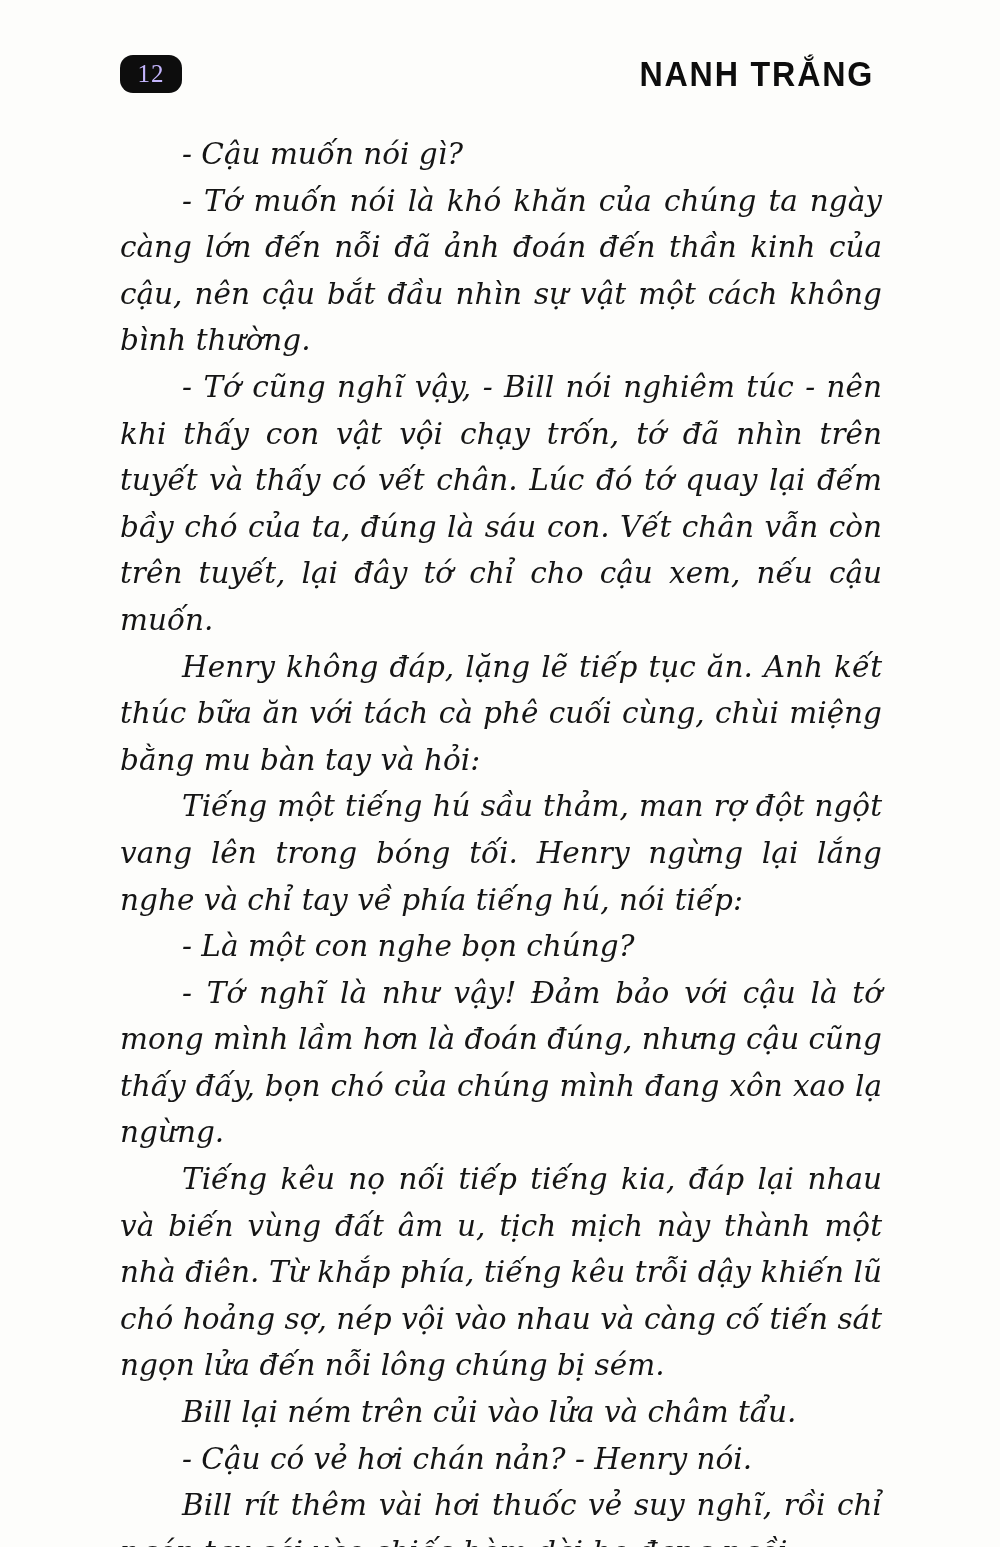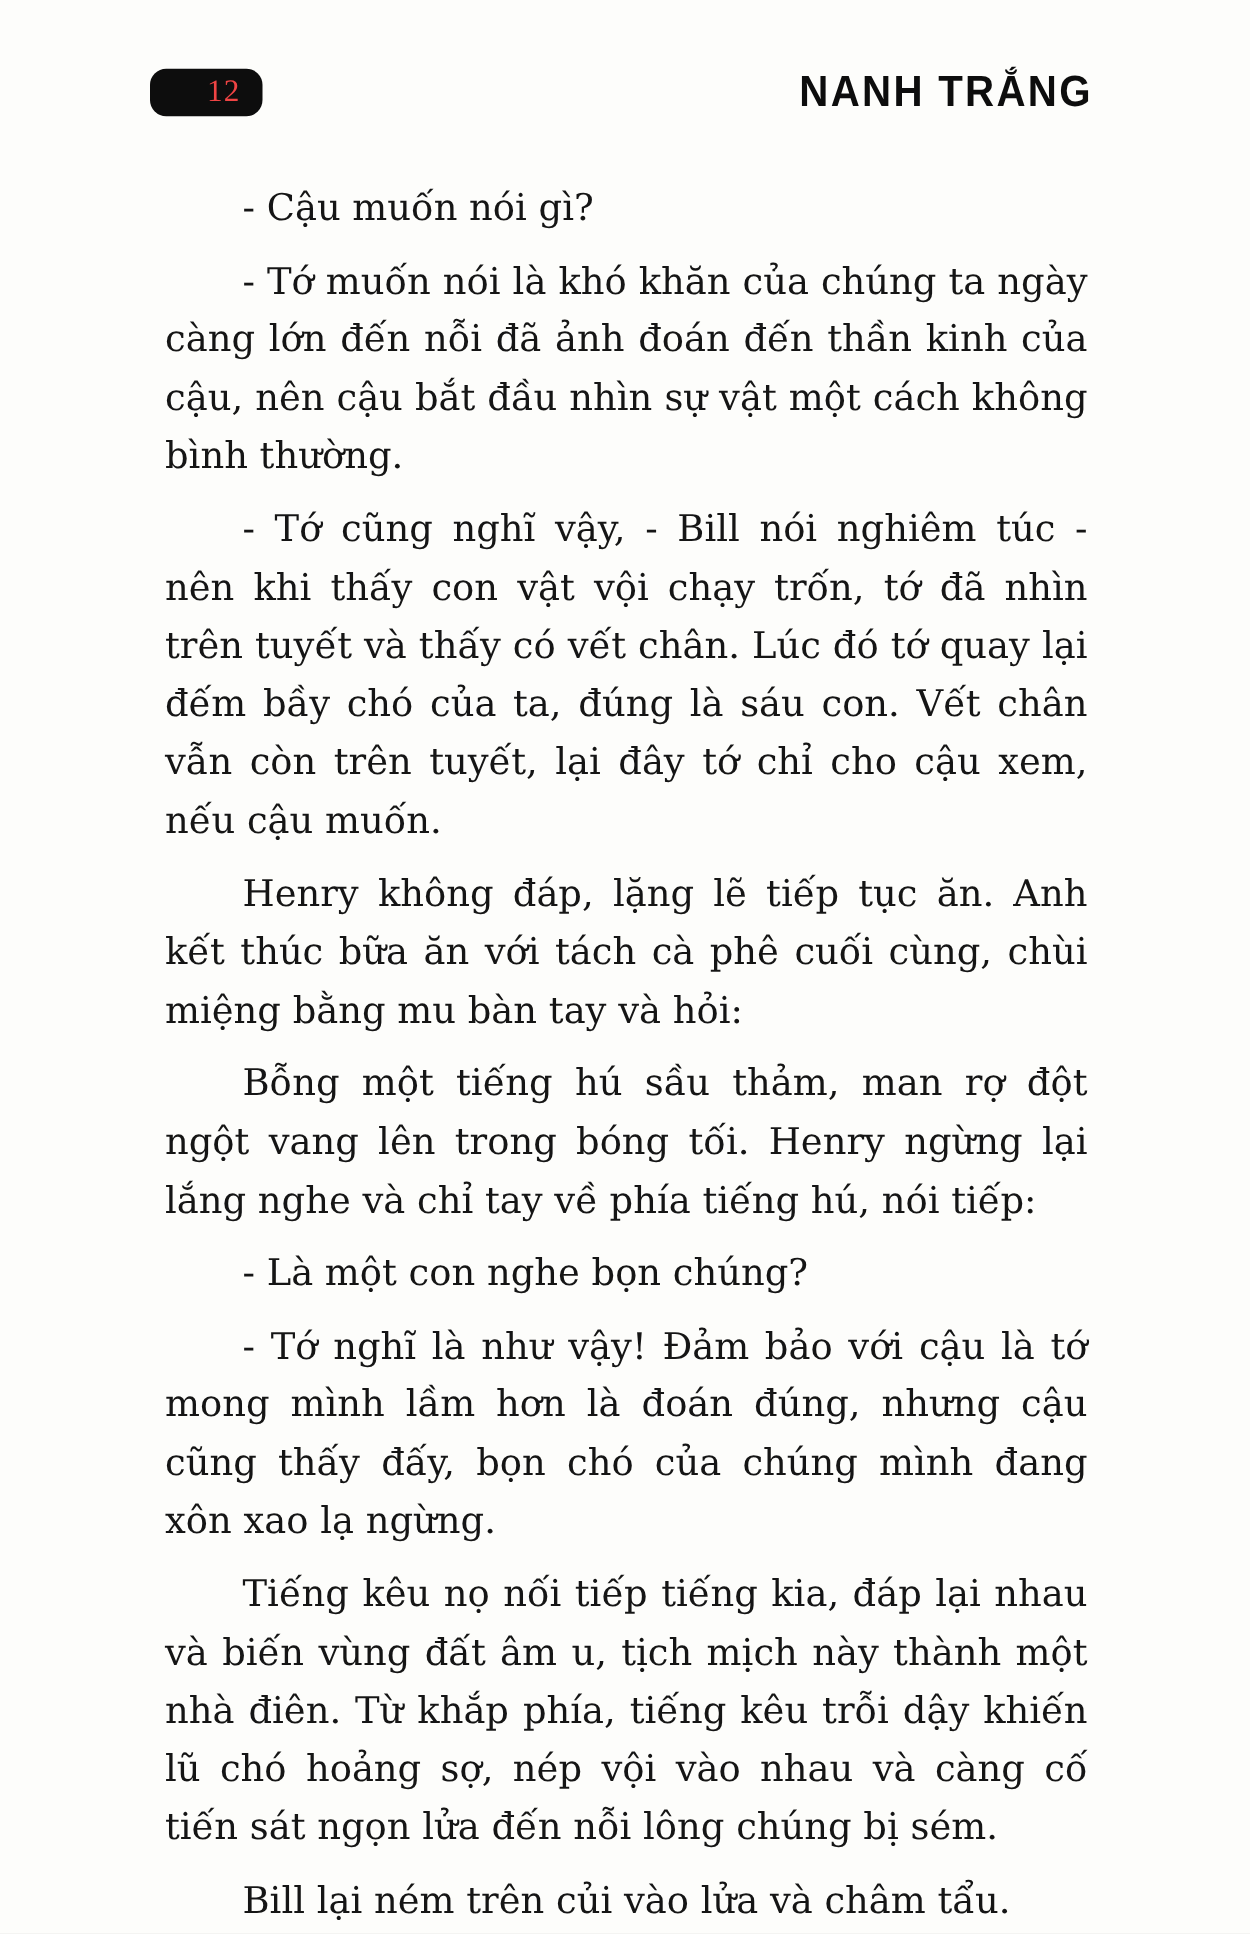--- a/index.html
+++ b/index.html
@@ -27,25 +27,24 @@
     align-items: center;
   }
   .page-badge {
     width: 62px;
     height: 38px;
     background: #0d0d0d;
     border-radius: 13px;
     display: flex;
     align-items: center;
     justify-content: center;
-    color: #ef4444;
+    color: #c4b5fd;
     font-family: "Liberation Serif", serif;
     font-size: 25px;
     letter-spacing: 1px;
-    padding-left: 28px;
   }
   .header-title {
     font-family: "Liberation Sans", sans-serif;
     font-weight: bold;
     font-size: 35px;
     letter-spacing: 2px;
     color: #0d0d0d;
     transform: scaleX(0.92);
     transform-origin: right center;
     white-space: nowrap;
@@ -55,23 +54,24 @@
     top: 131px;
     left: 120px;
     width: 762px;
     font-family: "DejaVu Serif", "Liberation Serif", serif;
     font-size: 29.5px;
     line-height: 46.6px;
     text-align: justify;
     color: #151515;
   }
   .body-text p {
-    margin: 12px;
+    margin: 0;
     padding: 0;
     text-indent: 62px;
+    font-style: italic;
   }
 </style>
 </head>
 <body>
 
 <div class="page">
 
   <div class="header-row">
     <div class="page-badge">
       <span>12</span>
@@ -83,21 +83,21 @@
 
       <p>- Cậu muốn nói gì?</p>
 
       <p>- Tớ muốn nói là khó khăn của chúng ta ngày càng lớn đến nỗi đã ảnh đoán đến thần kinh của cậu, nên cậu bắt đầu nhìn sự vật một cách không bình thường.</p>
 
       <p>- Tớ cũng nghĩ vậy, - Bill nói nghiêm túc - nên khi thấy con vật vội chạy trốn, tớ đã nhìn trên tuyết và thấy có vết chân. Lúc đó tớ quay lại đếm bầy chó của ta, đúng là sáu con. Vết chân vẫn còn trên tuyết, lại đây tớ chỉ cho cậu xem, nếu cậu muốn.</p>
 
       <p>Henry không đáp, lặng lẽ tiếp tục ăn. Anh kết thúc bữa ăn với tách cà phê cuối cùng, chùi miệng bằng mu bàn tay và hỏi:</p>
 
 
-      <p>Bỗng một tiếng hú sầu thảm, man rợ đột ngột vang lên trong bóng tối. Henry ngừng lại lắng nghe và chỉ tay về phía tiếng hú, nói tiếp:</p>
+      <p>Tiếng một tiếng hú sầu thảm, man rợ đột ngột vang lên trong bóng tối. Henry ngừng lại lắng nghe và chỉ tay về phía tiếng hú, nói tiếp:</p>
 
       <p>- Là một con nghe bọn chúng?</p>
 
       <p>- Tớ nghĩ là như vậy! Đảm bảo với cậu là tớ mong mình lầm hơn là đoán đúng, nhưng cậu cũng thấy đấy, bọn chó của chúng mình đang xôn xao lạ ngừng.</p>
 
       <p>Tiếng kêu nọ nối tiếp tiếng kia, đáp lại nhau và biến vùng đất âm u, tịch mịch này thành một nhà điên. Từ khắp phía, tiếng kêu trỗi dậy khiến lũ chó hoảng sợ, nép vội vào nhau và càng cố tiến sát ngọn lửa đến nỗi lông chúng bị sém.</p>
 
       <p>Bill lại ném trên củi vào lửa và châm tẩu.</p>
 
       <p>- Cậu có vẻ hơi chán nản? - Henry nói.</p>

